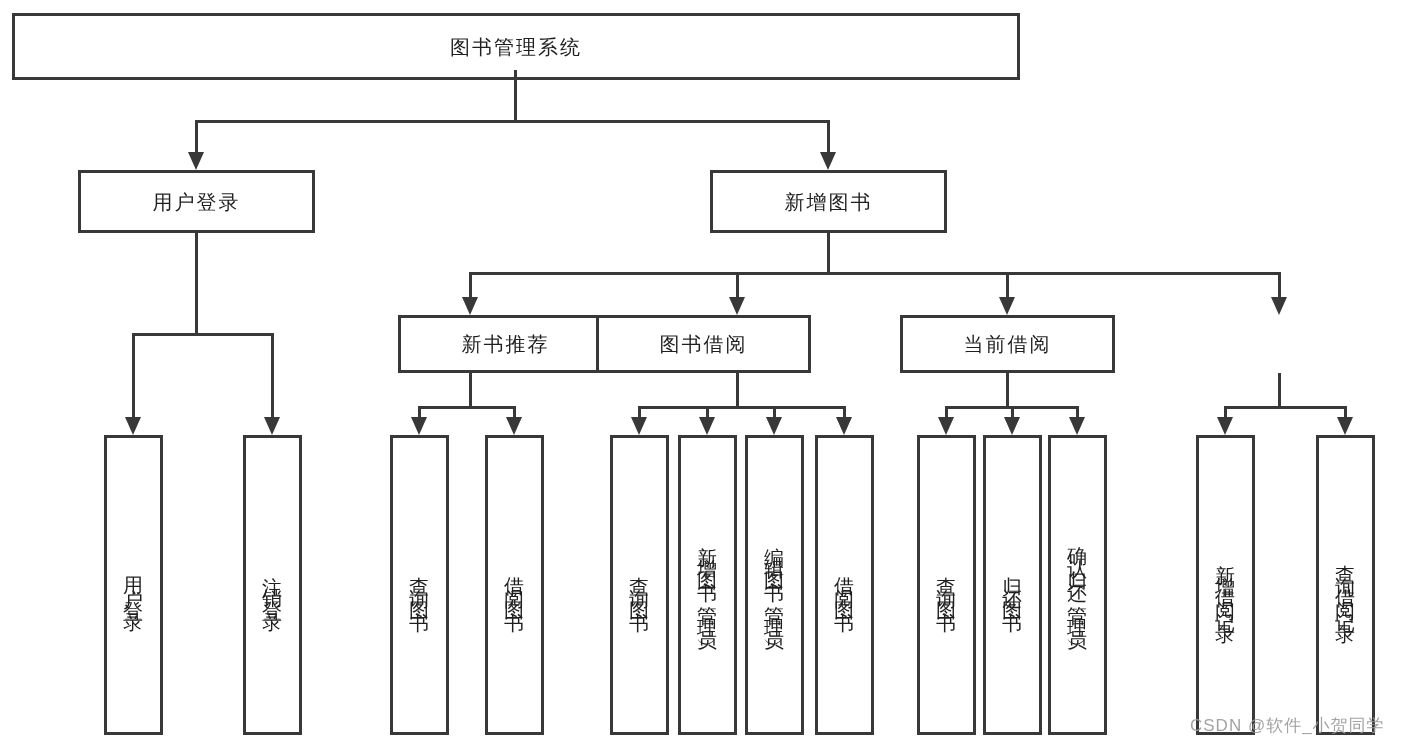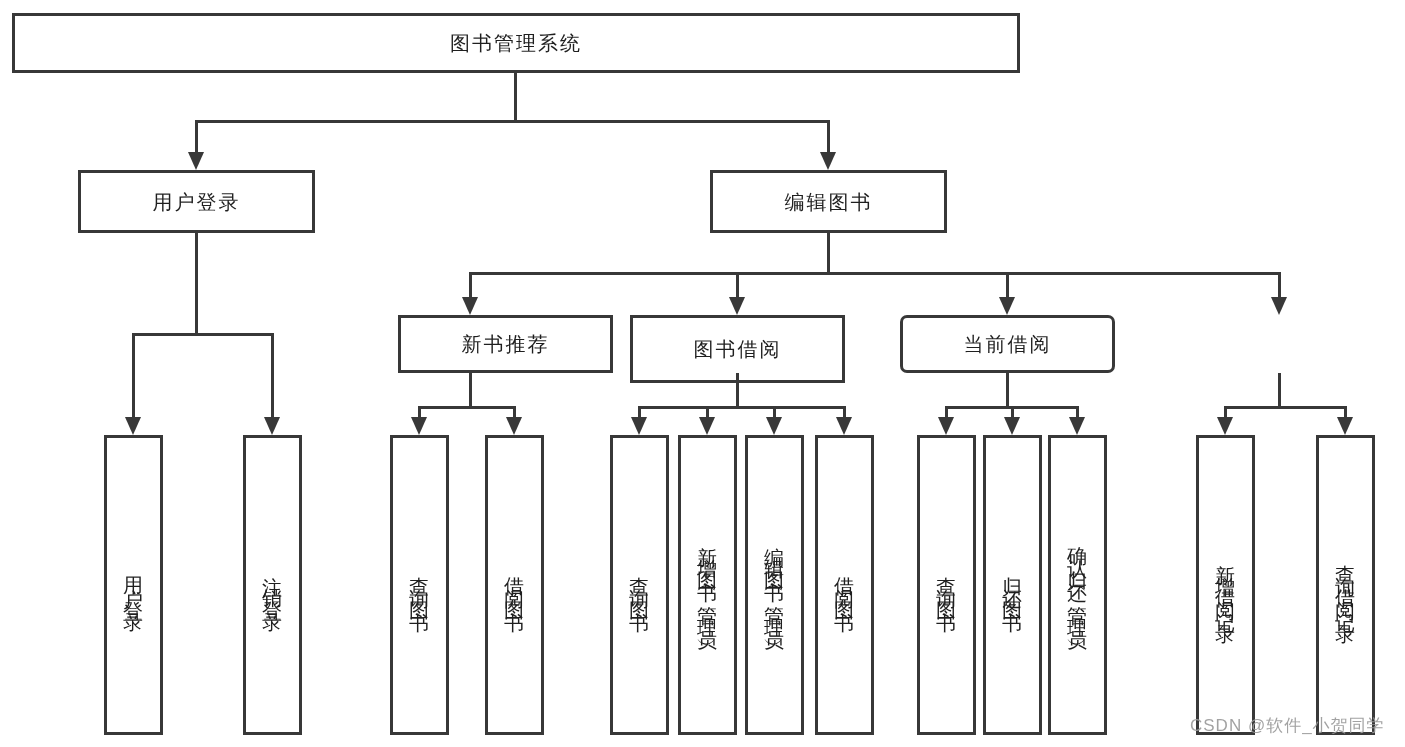--- a/index.html
+++ b/index.html
@@ -33,28 +33,28 @@
   .watermark{
     position:absolute;font-size:17px;color:var(--watermark);
     letter-spacing:1px;white-space:nowrap;opacity:.92;
   }
 </style>
 </head>
 <body>
 
 <div class="stage">
 
-  <div class="box hbox" style="left:12px;top:13px;width:1008px;height:60px;">图书管理系统</div>
+  <div class="box hbox" style="left:12px;top:13px;width:1008px;height:67px;">图书管理系统</div>
 
   <div class="box hbox" style="left:78px;top:170px;width:237px;height:63px;">用户登录</div>
-  <div class="box hbox" style="left:710px;top:170px;width:237px;height:63px;">编辑图书</div>
+  <div class="box hbox" style="left:710px;top:170px;width:237px;height:63px;">新增图书</div>
 
   <div class="box hbox" style="left:363px;top:315px;width:215px;height:58px;margin-left:35px;">新书推荐</div>
-  <div class="box hbox" style="left:630px;top:315px;width:215px;height:68px;">图书借阅</div>
-  <div class="box hbox" style="left:900px;top:315px;width:215px;height:58px;border-radius:7px;">当前借阅</div>
+  <div class="box hbox" style="left:596px;top:315px;width:215px;height:58px;">图书借阅</div>
+  <div class="box hbox" style="left:900px;top:315px;width:215px;height:58px;">当前借阅</div>
 
   <div class="box vbox" style="left:104px;top:435px;width:59px;height:300px;">用户登录</div>
   <div class="box vbox" style="left:243px;top:435px;width:59px;height:300px;">注销登录</div>
 
   <div class="box vbox" style="left:390px;top:435px;width:59px;height:300px;">查询图书</div>
   <div class="box vbox" style="left:485px;top:435px;width:59px;height:300px;">借阅图书</div>
 
   <div class="box vbox" style="left:610px;top:435px;width:59px;height:300px;">查询图书</div>
   <div class="box vbox" style="left:678px;top:435px;width:59px;height:300px;">新增图书（管理员）</div>
   <div class="box vbox" style="left:745px;top:435px;width:59px;height:300px;">编辑图书（管理员）</div>

